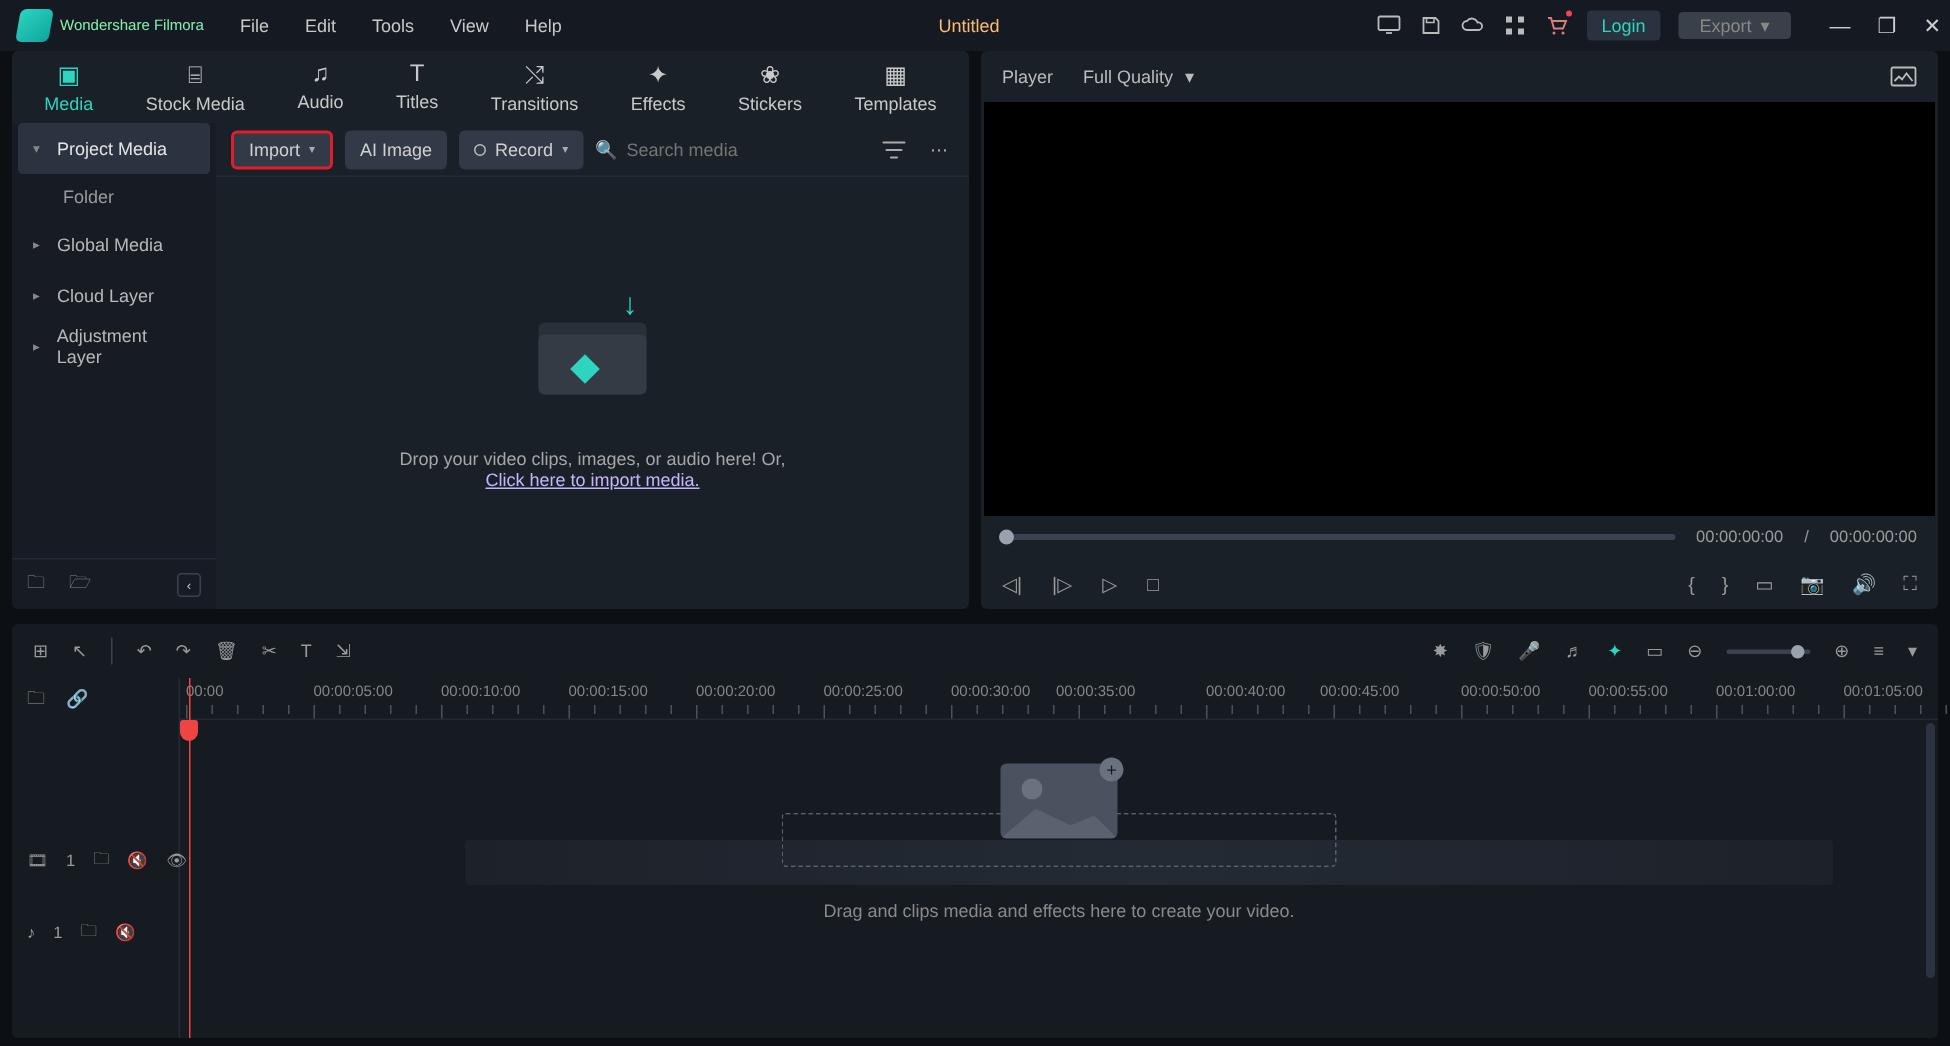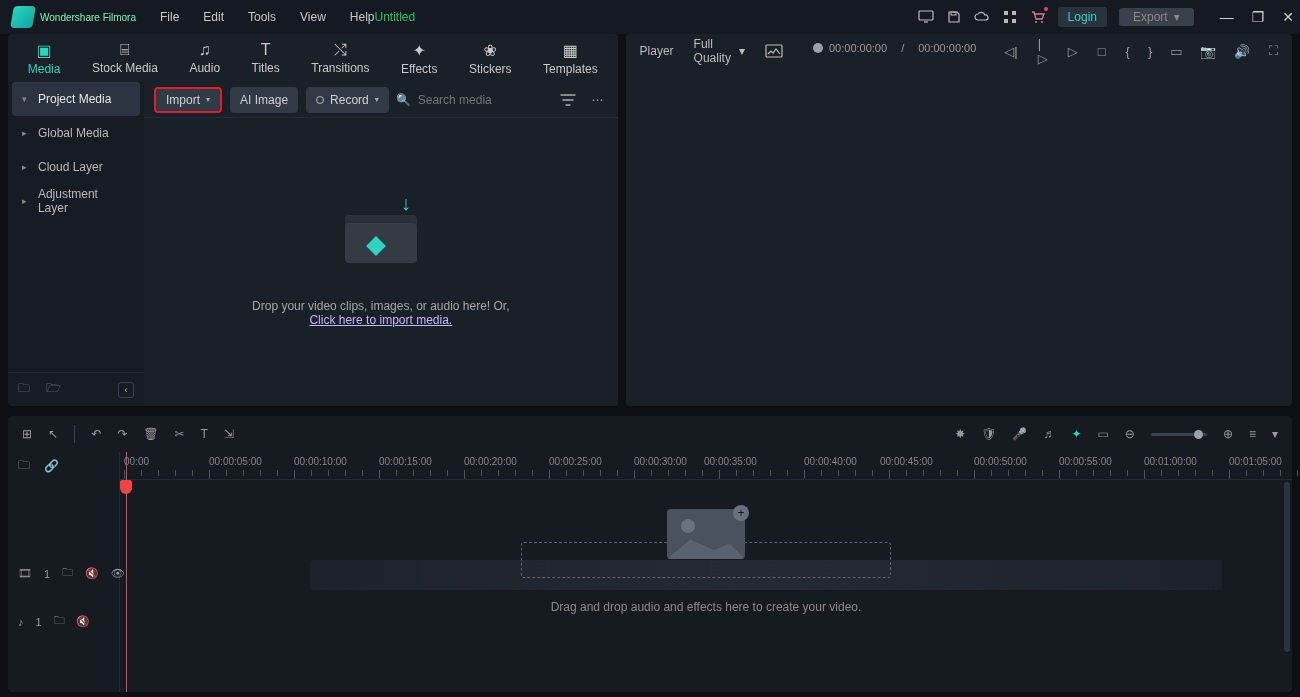--- a/index.html
+++ b/index.html
@@ -4,21 +4,21 @@
 <style>
   * { box-sizing: border-box; margin: 0; padding: 0; font-family: -apple-system, BlinkMacSystemFont, "Segoe UI", sans-serif; }
   body { background: #0c0f14; color: #c8c8c8; width: 1300px; height: 697px; overflow: hidden; font-size: 12px; user-select: none; }
 
   
   .titlebar { height: 34px; background: #151a22; display: flex; align-items: center; padding: 0 6px; }
   .logo { width: 22px; height: 22px; background: linear-gradient(135deg,#2dd4bf,#0ea5a0); border-radius: 4px; margin: 0 6px; transform: skewX(-10deg); }
   .brand { color: #86efac; font-size: 10px; margin-right: 24px; }
   .menu { display: flex; gap: 24px; }
   .menu span { cursor: pointer; }
-  .title-center { flex: 1; color: #22c55e; }
+  .title-center { flex: 1; text-align: center; color: #fdba74; }
   .title-right { display: flex; align-items: center; gap: 12px; }
   .title-right .icn { width: 16px; height: 16px; display: flex; align-items: center; justify-content: center; color: #bbb; cursor: pointer; }
   .login-btn { background: #2a3240; color: #2dd4bf; padding: 3px 10px; border-radius: 3px; cursor: pointer; font-size: 12px; }
   .export-btn { background: #3a4049; color: #888; padding: 2px 14px; border-radius: 3px; font-size: 12px; display:flex; align-items:center; gap:6px;}
   .winctl { display: flex; gap: 18px; margin-left: 14px; }
   .winctl span { cursor: pointer; color:#ccc; font-size:14px; }
   .cart-icn { position:relative; }
   .cart-icn::after { content:""; position:absolute; top:-2px; right:-2px; width:4px; height:4px; background:#f43f5e; border-radius:50%; }
 
   
@@ -49,21 +49,21 @@
   .search-wrap input { background:transparent; border:none; outline:none; color:#bbb; font-size:12px; width:100%;}
   .tool-icn { color:#aaa; cursor:pointer; padding:0 4px;}
   .drop-zone { flex:1; display:flex; flex-direction:column; align-items:center; justify-content:center; color:#a6a6a6; }
   .folder-graphic { width:80px; height:65px; position:relative; margin-bottom:36px;}
   .folder-back { position:absolute; bottom:0; width:72px; height:48px; background:#2a3038; border-radius:4px; left:4px;}
   .folder-front { position:absolute; bottom:0; width:72px; height:40px; background:#343b45; border-radius:4px; left:4px;}
   .folder-diamond { position:absolute; bottom:10px; left:28px; width:14px; height:14px; background:#2dd4bf; transform:rotate(45deg);}
   .folder-arrow { position:absolute; top:-6px; right:10px; color:#2dd4bf; font-size:20px;}
   .link { color:#c4b5fd; text-decoration:underline; cursor:pointer;}
 
-  .player { flex:1; background:#1a2028; border-radius:4px; display:flex; flex-direction:row;}
+  .player { flex:1; background:#1a2028; border-radius:4px; display:flex; flex-direction:column;}
   .player-head { height:34px; display:flex; align-items:center; padding:0 14px; gap:20px; color:#bcbcbc;}
   .player-head .qual { display:flex; gap:8px; align-items:center; cursor:pointer;}
   .player-head .snap { margin-left:auto; cursor:pointer; color:#bbb;}
   .video-stage { flex:1; background:#000; margin:0 2px;}
   .player-prog { height:28px; display:flex; align-items:center; padding:0 14px; gap:14px; color:#9a9a9a; font-size:11px;}
   .prog-bar { flex:1; height:4px; background:#3a424f; border-radius:2px; position:relative; cursor:pointer;}
   .prog-bar::before{content:"";position:absolute;left:-2px;top:-3px;width:10px;height:10px;background:#9aa2af;border-radius:50%;}
   .player-ctrls { height:34px; display:flex; align-items:center; padding:0 14px; gap:20px; color:#9a9a9a;}
   .player-ctrls .pc { cursor:pointer; font-size:13px;}
   .player-ctrls .right { margin-left:auto; display:flex; gap:18px; align-items:center;}
@@ -195,20 +195,21 @@
           <span class="ticn">▦</span>
           <span>Templates</span>
         </div>
     </div>
     <div class="panel-body">
       <div class="sidebar">
         <div class="side-item active">
             <span class="chev">▾</span>
             <span>Project Media</span>
           </div>
+        <div class="side-sub">Folder</div>
         <div class="side-item">
             <span class="chev">▸</span>
             <span>Global Media</span>
           </div>
         <div class="side-item">
             <span class="chev">▸</span>
             <span>Cloud Layer</span>
           </div>
         <div class="side-item">
             <span class="chev">▸</span>
@@ -428,17 +429,17 @@
         <span class="ruler-tick" style="left: 1177px;"></span>
       </div>
     <div class="playhead"></div>
     <div class="track-shade"></div>
     <div class="tl-drop">
       <div class="tl-drop-box">
         <div class="tl-thumb">
             <div class="tl-plus">+</div>
           </div>
       </div>
-      <div class="tl-drop-text">Drag and drop audio and effects here to create your video.</div>
+      <div class="tl-drop-text">Drag and clips media and effects here to create your video.</div>
     </div>
     <div class="scrollbar-v"></div>
   </div>
 </div>
 
 </body></html>

